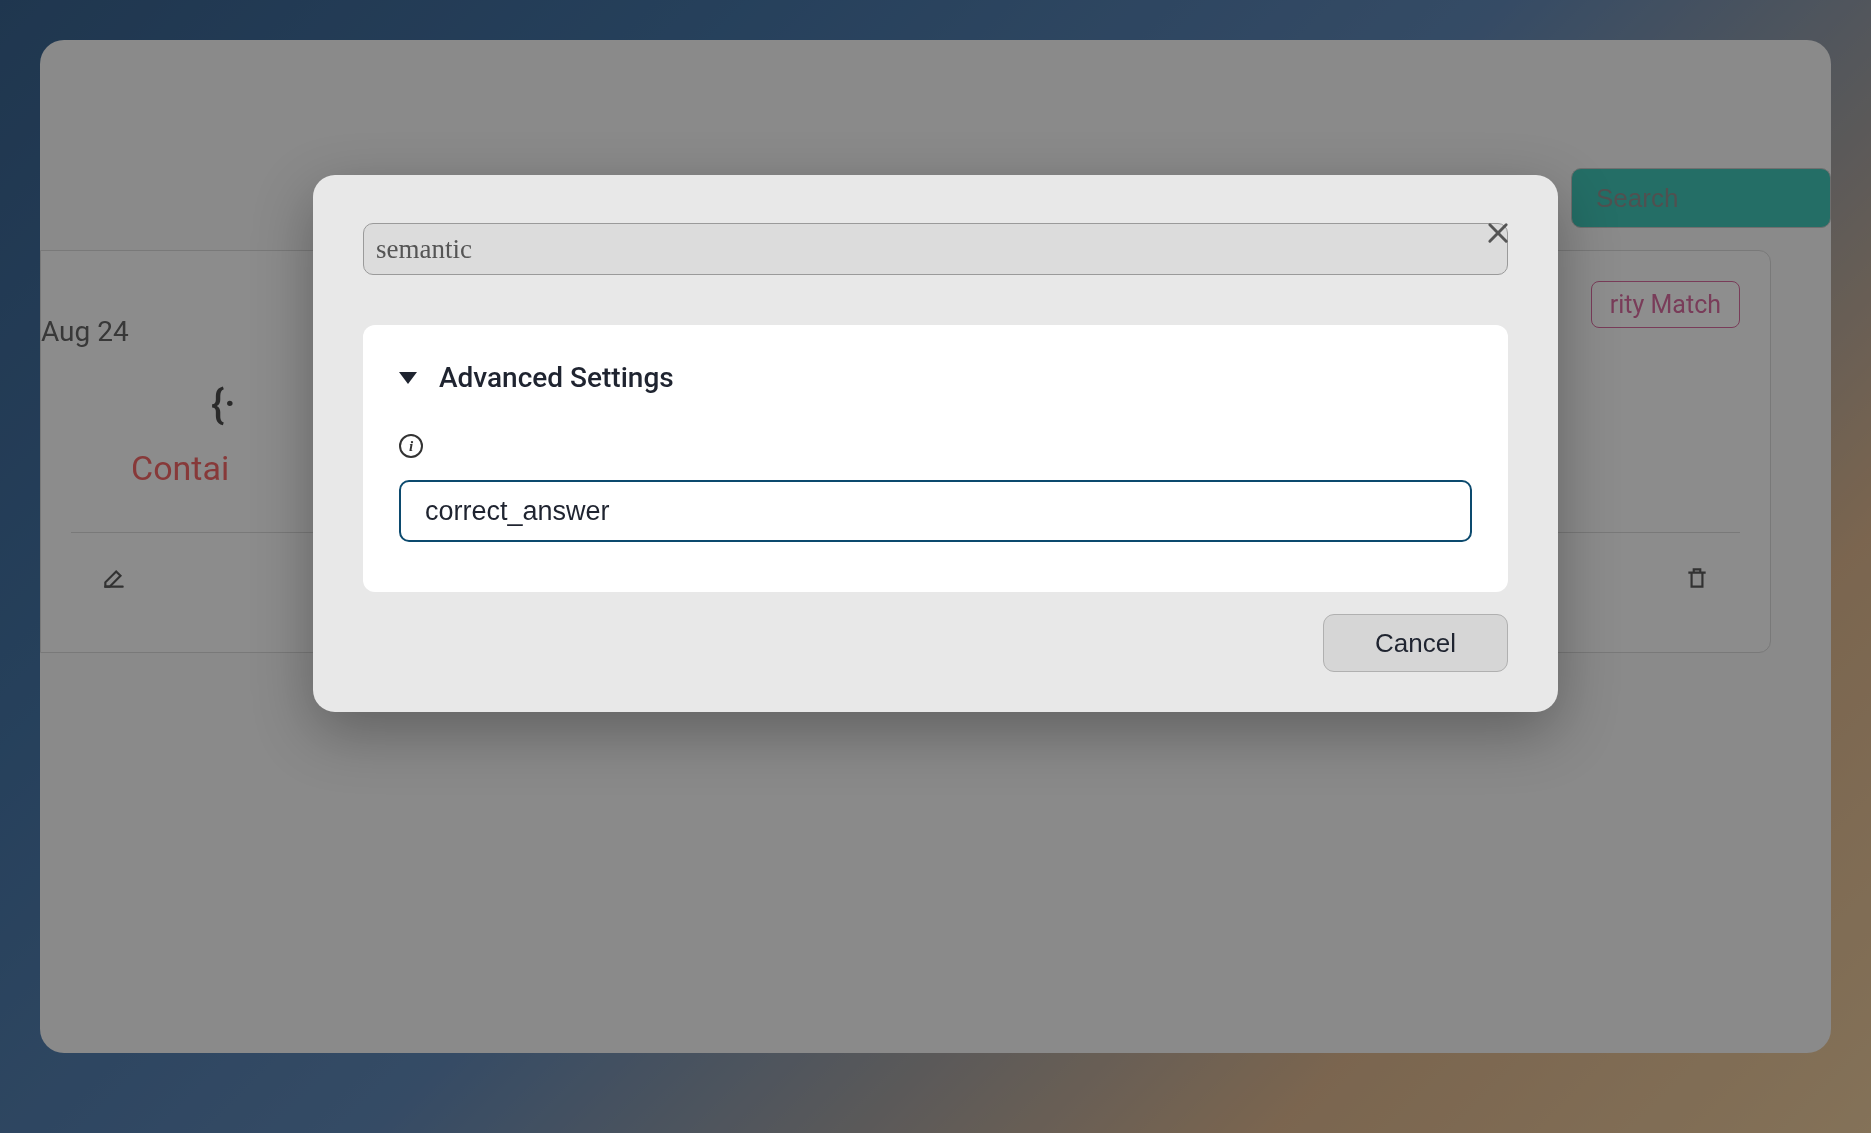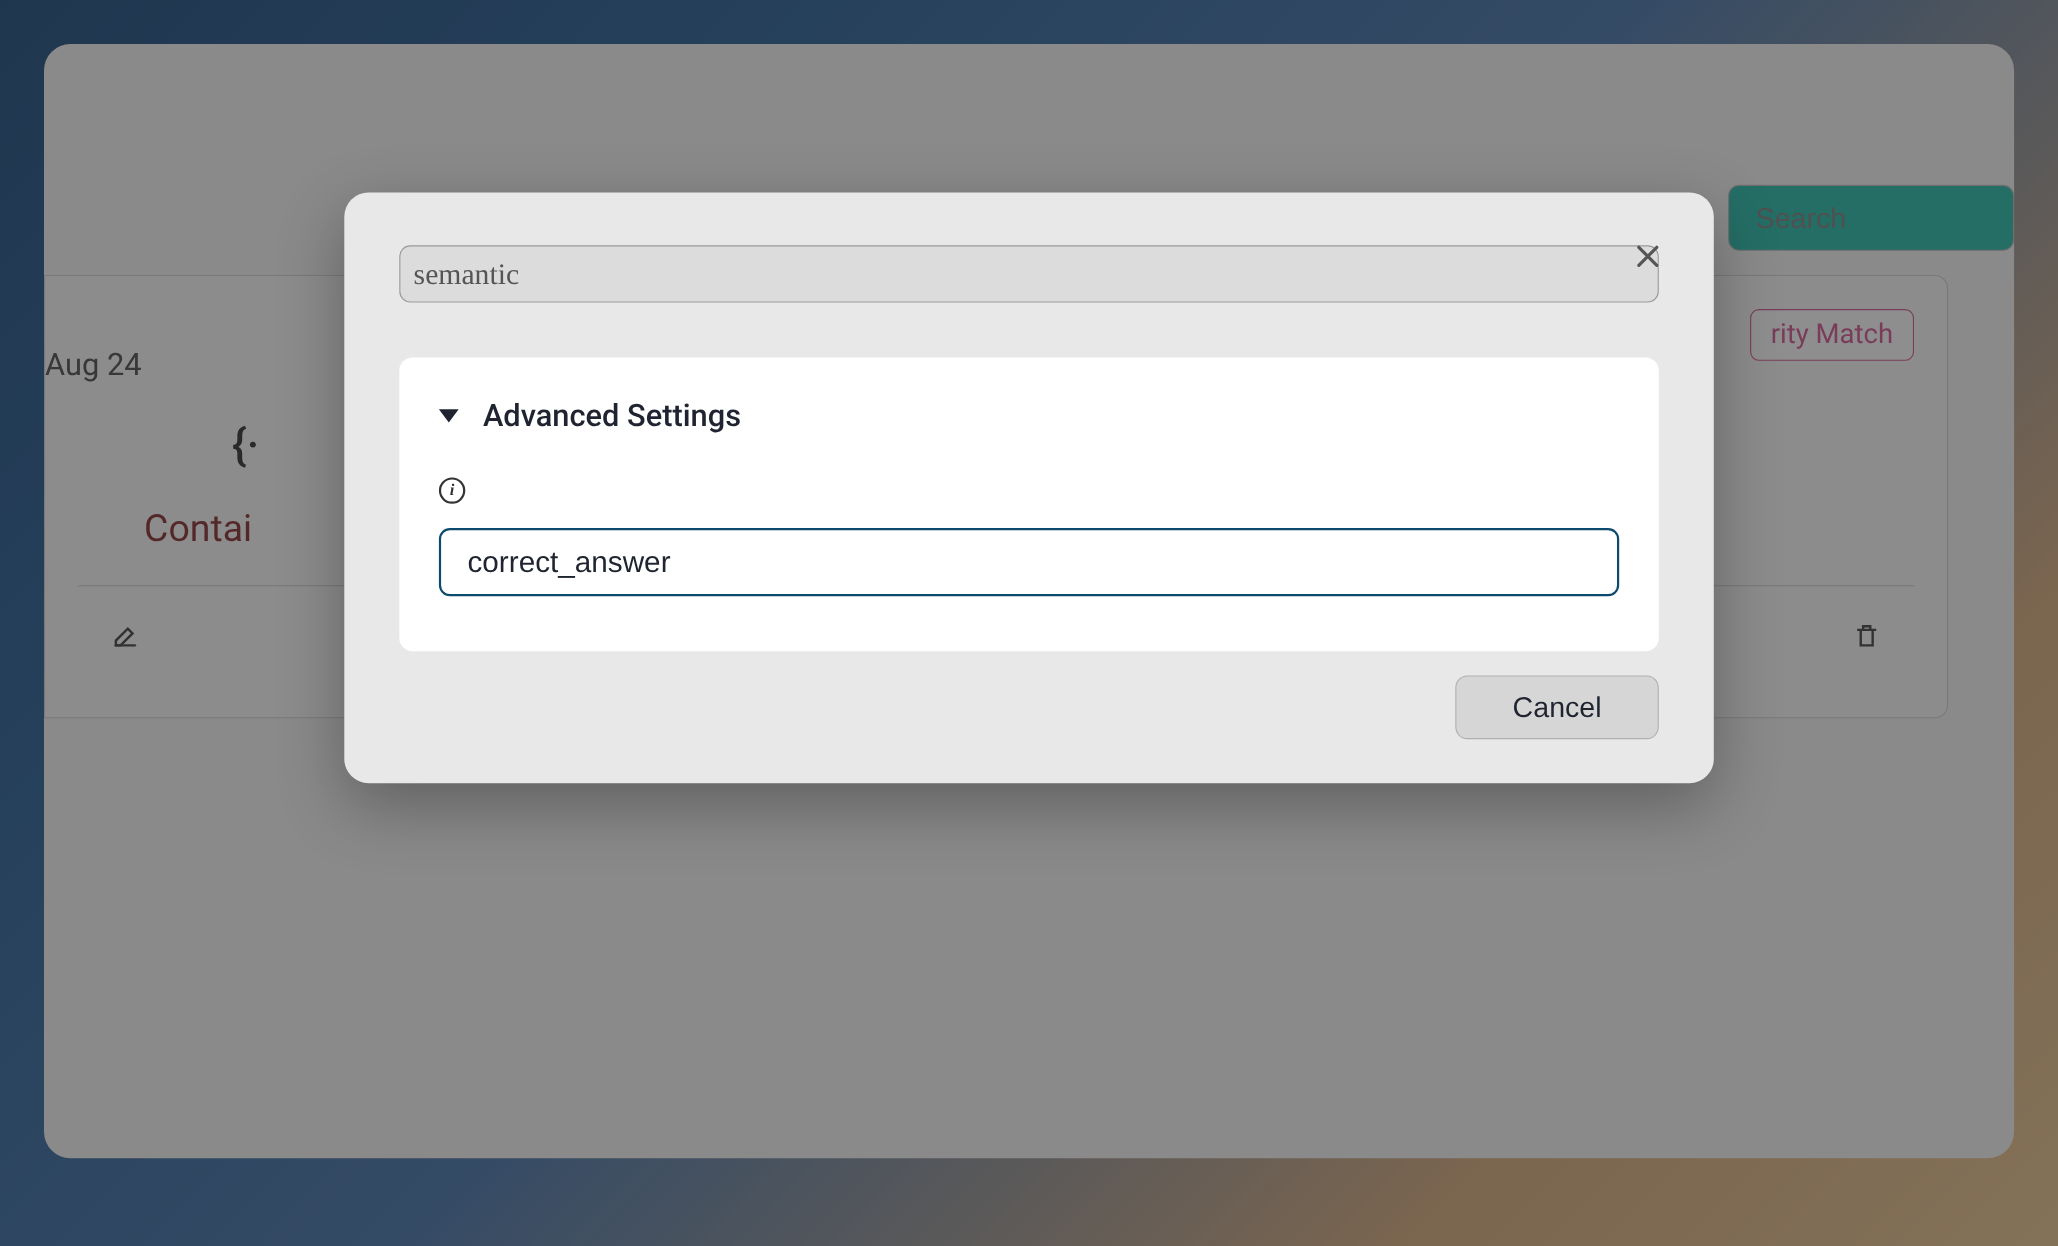--- a/index.html
+++ b/index.html
@@ -74,24 +74,24 @@
     .bg-braces {
       position: absolute;
       top: 130px;
       left: 170px;
       font-size: 40px;
       font-weight: 500;
       color: #222;
     }
     .bg-contain {
       position: absolute;
-      top: 210px;
+      top: 197px;
       left: 90px;
       font-size: 34px;
-      color: #7f1d1d;
+      color: #ef4444;
     }
     .bg-toolbar {
       position: absolute;
       bottom: 30px;
       left: 30px;
       right: 30px;
       height: 90px;
       border-top: 1px solid #d0d0d0;
       display: flex;
       align-items: center;

